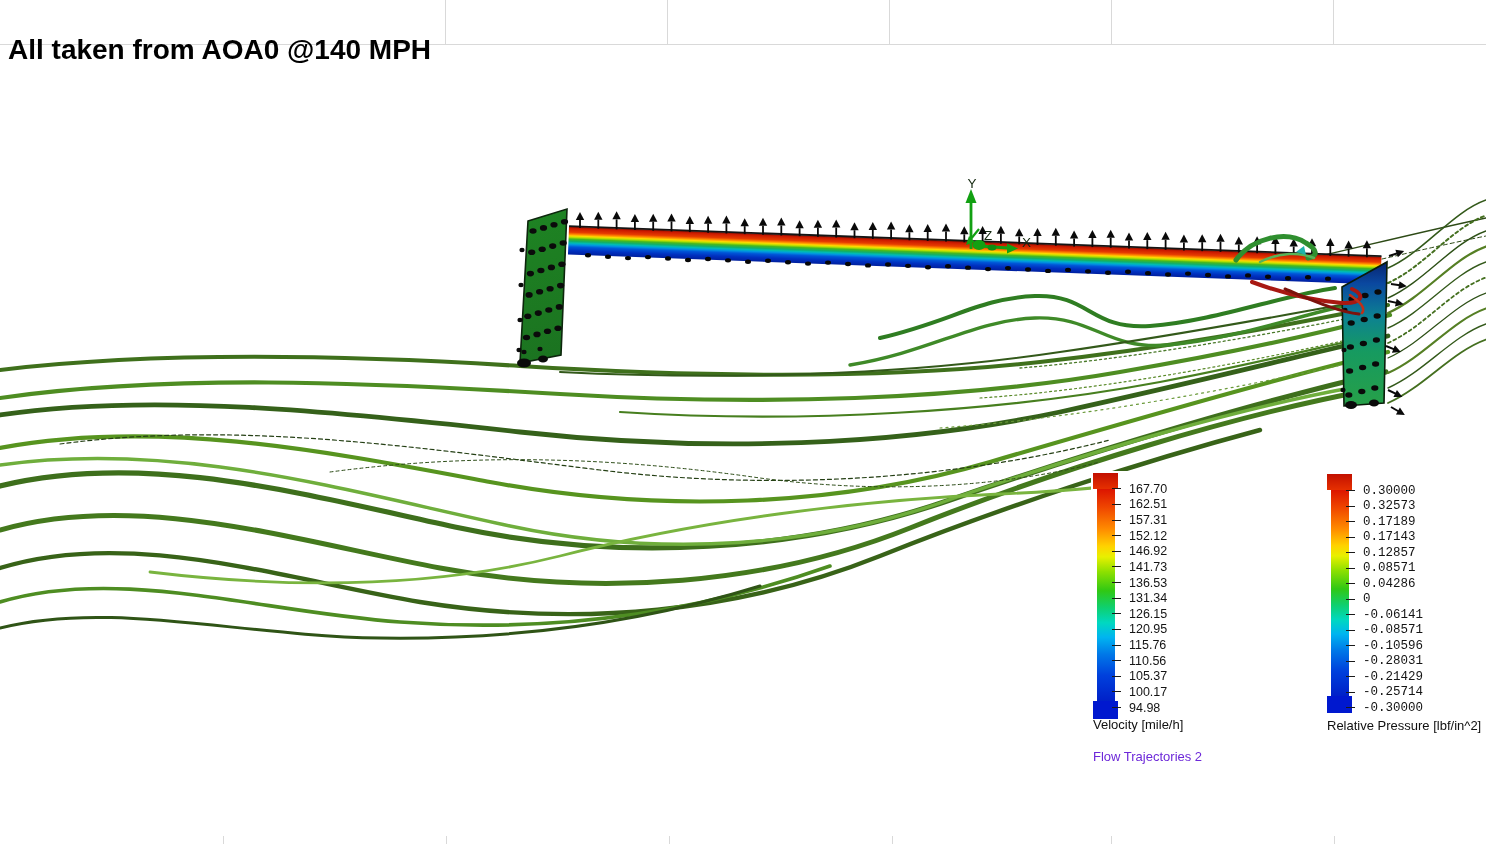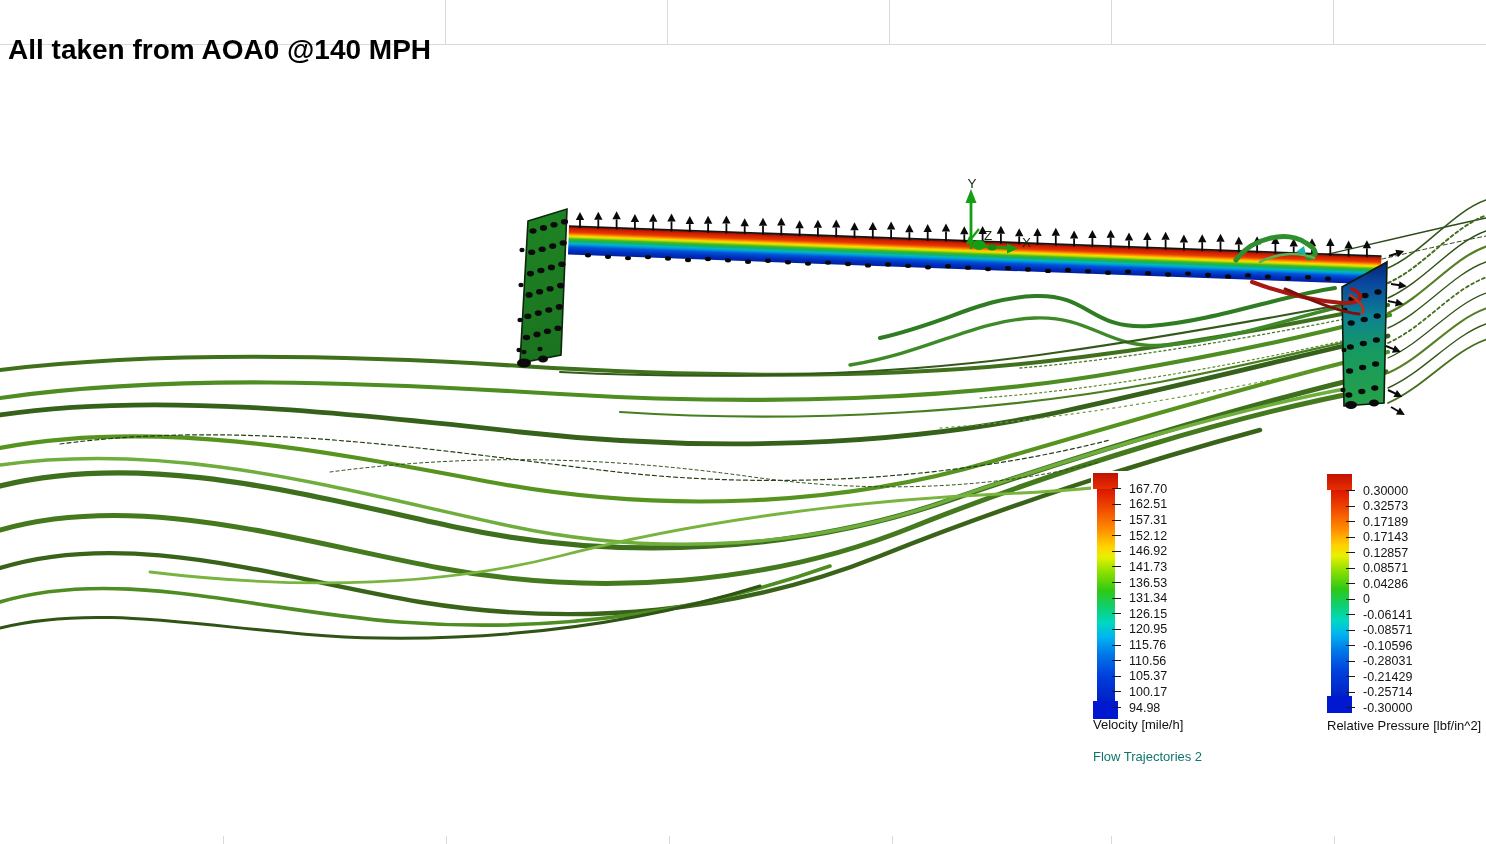--- a/index.html
+++ b/index.html
@@ -36,23 +36,23 @@
   #legend-velocity .bar{height:212px;}
   #legend-velocity .cap-bottom{top:230px;height:18px;background:#0018cf;}
   #legend-pressure .bar{height:206px;}
   #legend-pressure .cap-bottom{top:224px;height:17px;background:#0018cf;}
   .leg-values{position:absolute;left:21px;}
   #legend-velocity .leg-values{top:10px;}
   #legend-pressure .leg-values{top:11px;}
   .leg-row{display:flex;align-items:center;font-size:12.5px;color:#141414;white-space:nowrap;}
   .leg-row::before{content:"";display:block;flex:0 0 auto;width:9px;height:1px;background:#1a1a1a;margin-right:8px;}
   .leg-row.vel{height:15.64px;}
-  .leg-row.pr{height:15.5px;}
+  .leg-row.pr{height:15.5px;font-family:Liberation Mono, monospace;}
   .leg-label{position:absolute;left:2px;top:246px;font-size:13px;color:#101010;white-space:nowrap;}
-  .leg-caption{position:absolute;left:2px;top:278px;font-size:13px;color:#0f766e;white-space:nowrap;}
+  .leg-caption{position:absolute;left:2px;top:278px;font-size:13px;color:#6d28d9;white-space:nowrap;}
   .pr-items{position:absolute;left:2px;top:279px;font-size:12.5px;line-height:15.3px;color:#1c1c1c;white-space:nowrap;}
   .pr-items .muted{color:#a9a9a9;}
 </style>
 </head>
 <body>
 
 <div>
   <div class="gridline grid-h"></div>
   <div class="gridline grid-v" style="left:445px"></div>
   <div class="gridline grid-v" style="left:667px"></div>

